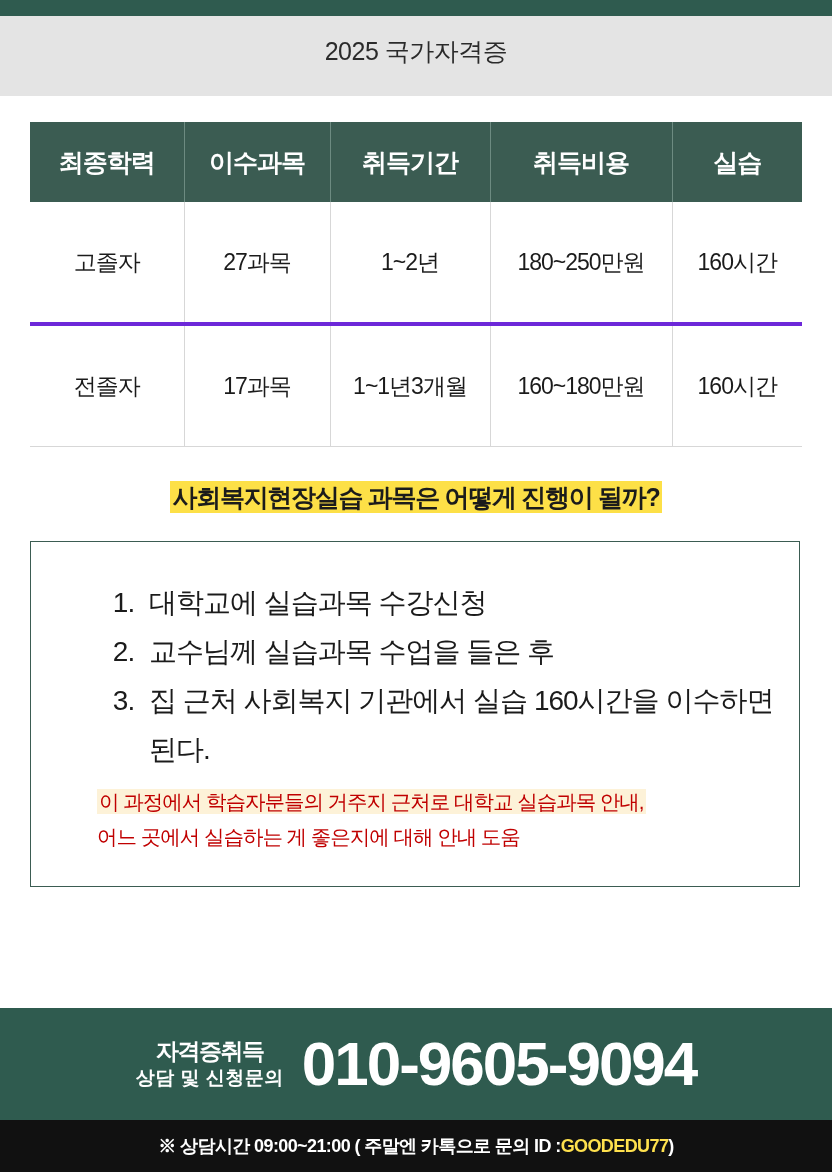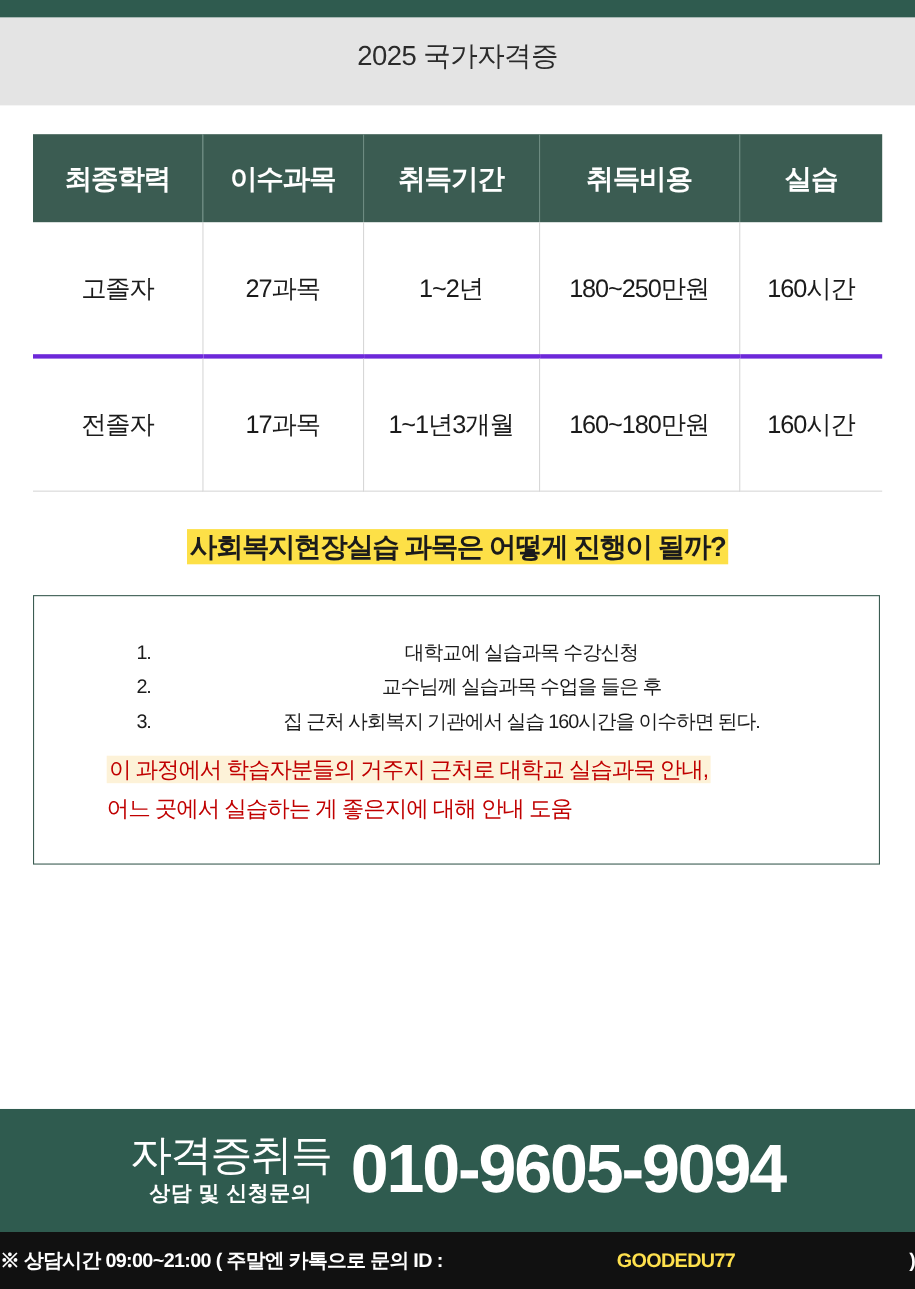--- a/index.html
+++ b/index.html
@@ -122,25 +122,24 @@
     padding: 36px 0 32px 0;
     background: #ffffff;
   }
   ol.steps {
     margin: 0;
     padding: 0 0 0 110px;
     list-style: decimal;
     color: #1b1b1b;
   }
   ol.steps li {
-    font-size: 18px;
+    font-size: 28px;
     line-height: 1.75;
     letter-spacing: -1px;
     padding-left: 8px;
-    text-align: center;
   }
   .note {
     margin: 10px 0 0 66px;
     color: #c00000;
     font-size: 20.5px;
     line-height: 1.72;
     letter-spacing: -1px;
   }
   .note .hl {
     background: #fdf2d8;
@@ -156,22 +155,22 @@
     align-items: center;
     justify-content: center;
     gap: 18px;
   }
   .footer-left {
     color: #ffffff;
     text-align: center;
     line-height: 1.1;
   }
   .footer-left .l1 {
-    font-size: 38px;
-    font-weight: normal;
+    font-size: 23px;
+    font-weight: bold;
     letter-spacing: -1.5px;
   }
   .footer-left .l2 {
     font-size: 19px;
     font-weight: bold;
     letter-spacing: 0.5px;
     margin-top: 4px;
   }
   .footer-phone {
     color: #ffffff;
@@ -181,21 +180,21 @@
     line-height: 1;
   }
 
   
   .footer-bottom {
     background: #111111;
     height: 52px;
     flex: none;
     display: flex;
     align-items: center;
-    justify-content: space-between;
+    justify-content: center;
     color: #ffffff;
     font-size: 18px;
     font-weight: bold;
     letter-spacing: -0.6px;
   }
   .footer-bottom .kakao-id {
     color: #ffe14d;
     font-weight: bold;
   }
 </style>

